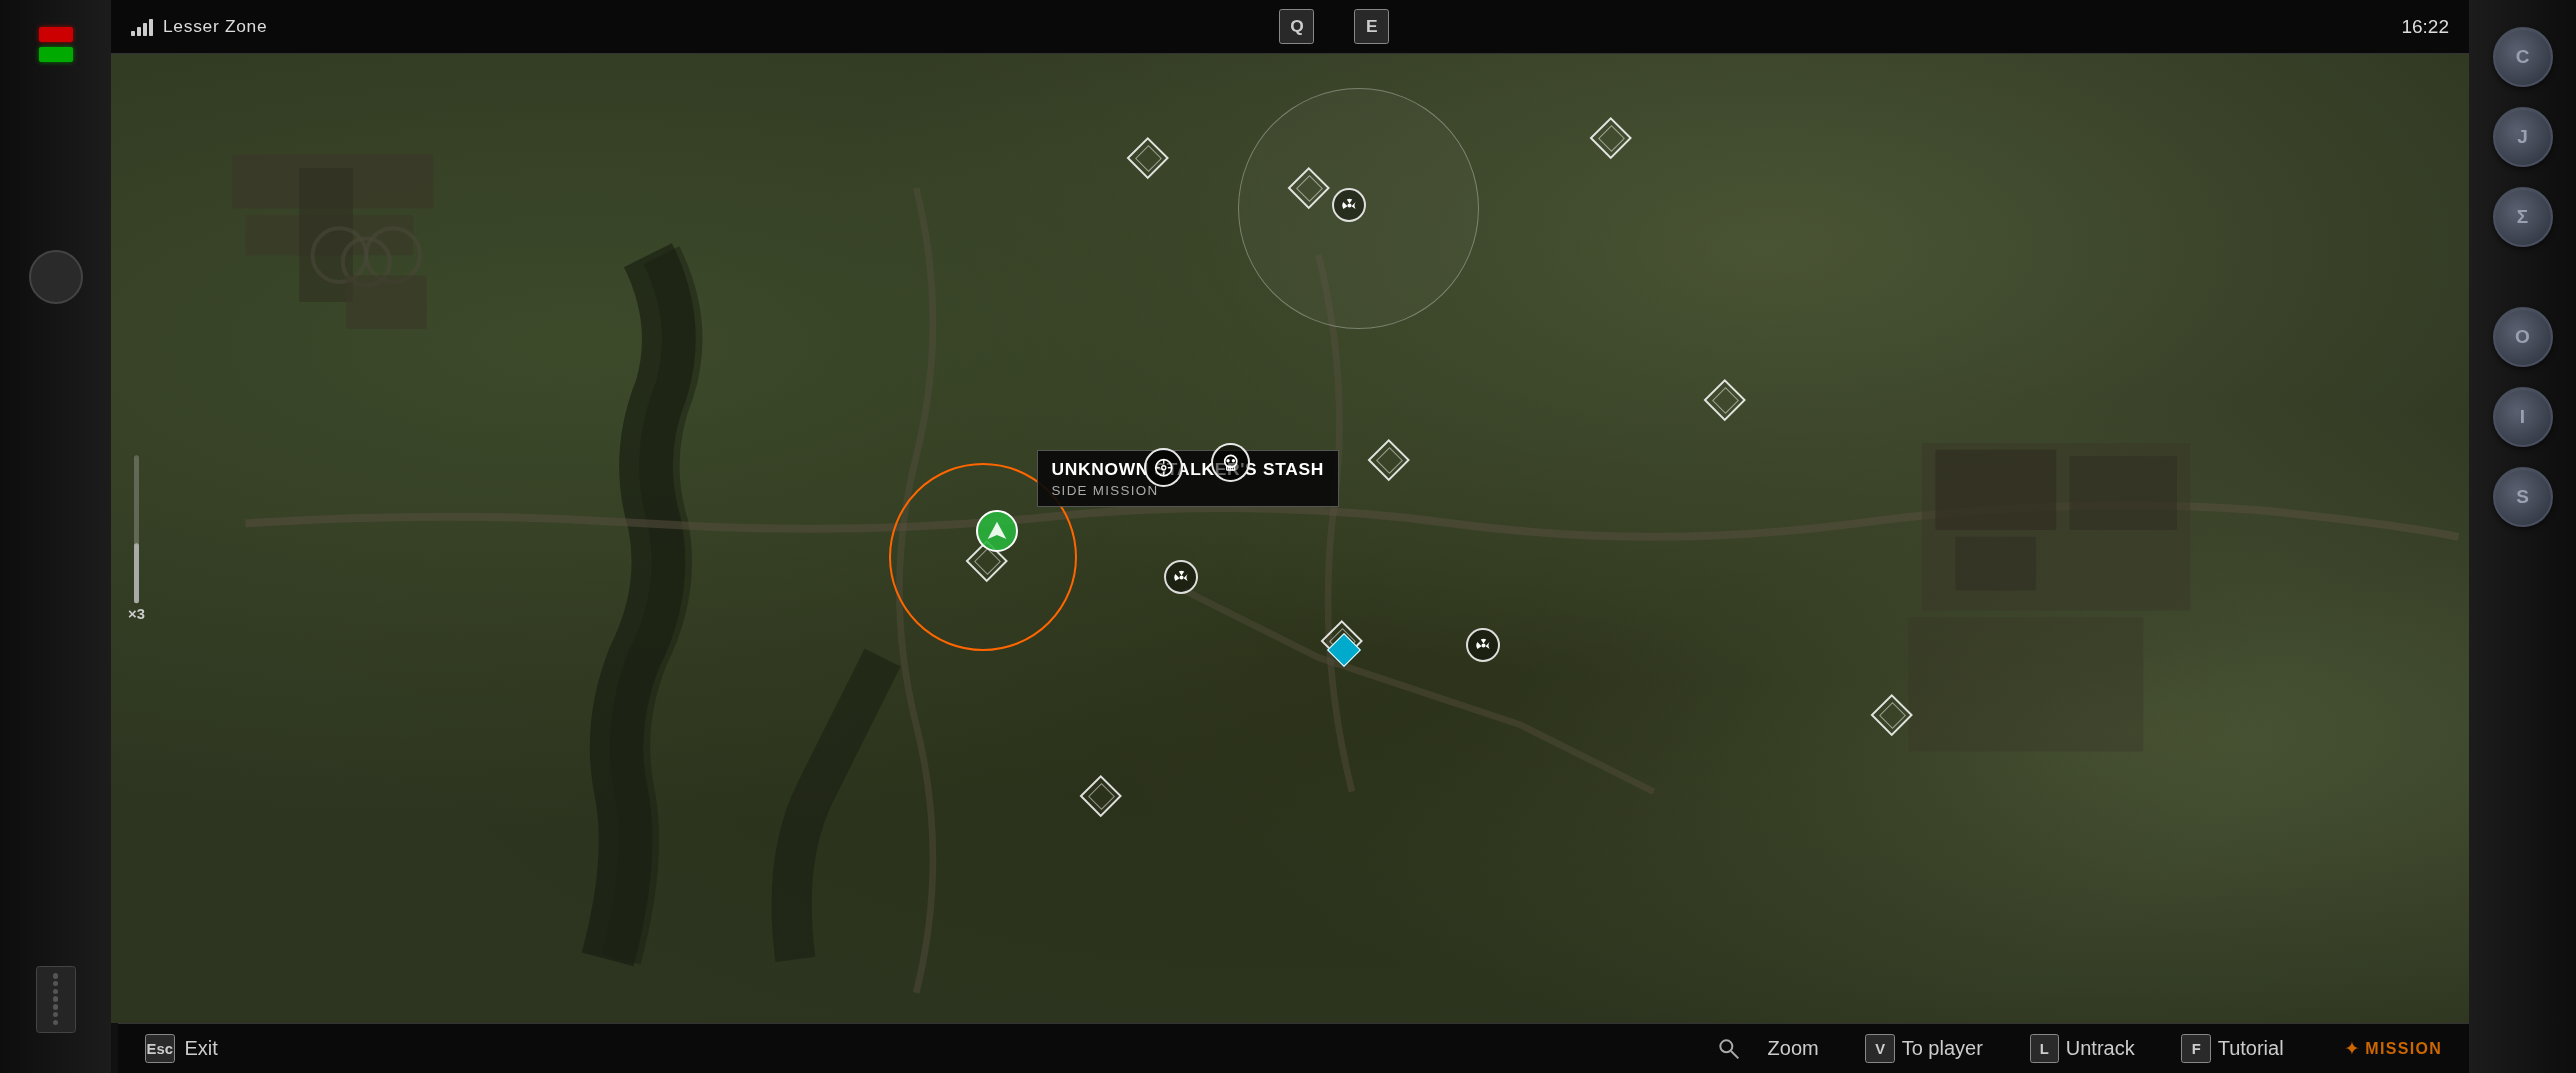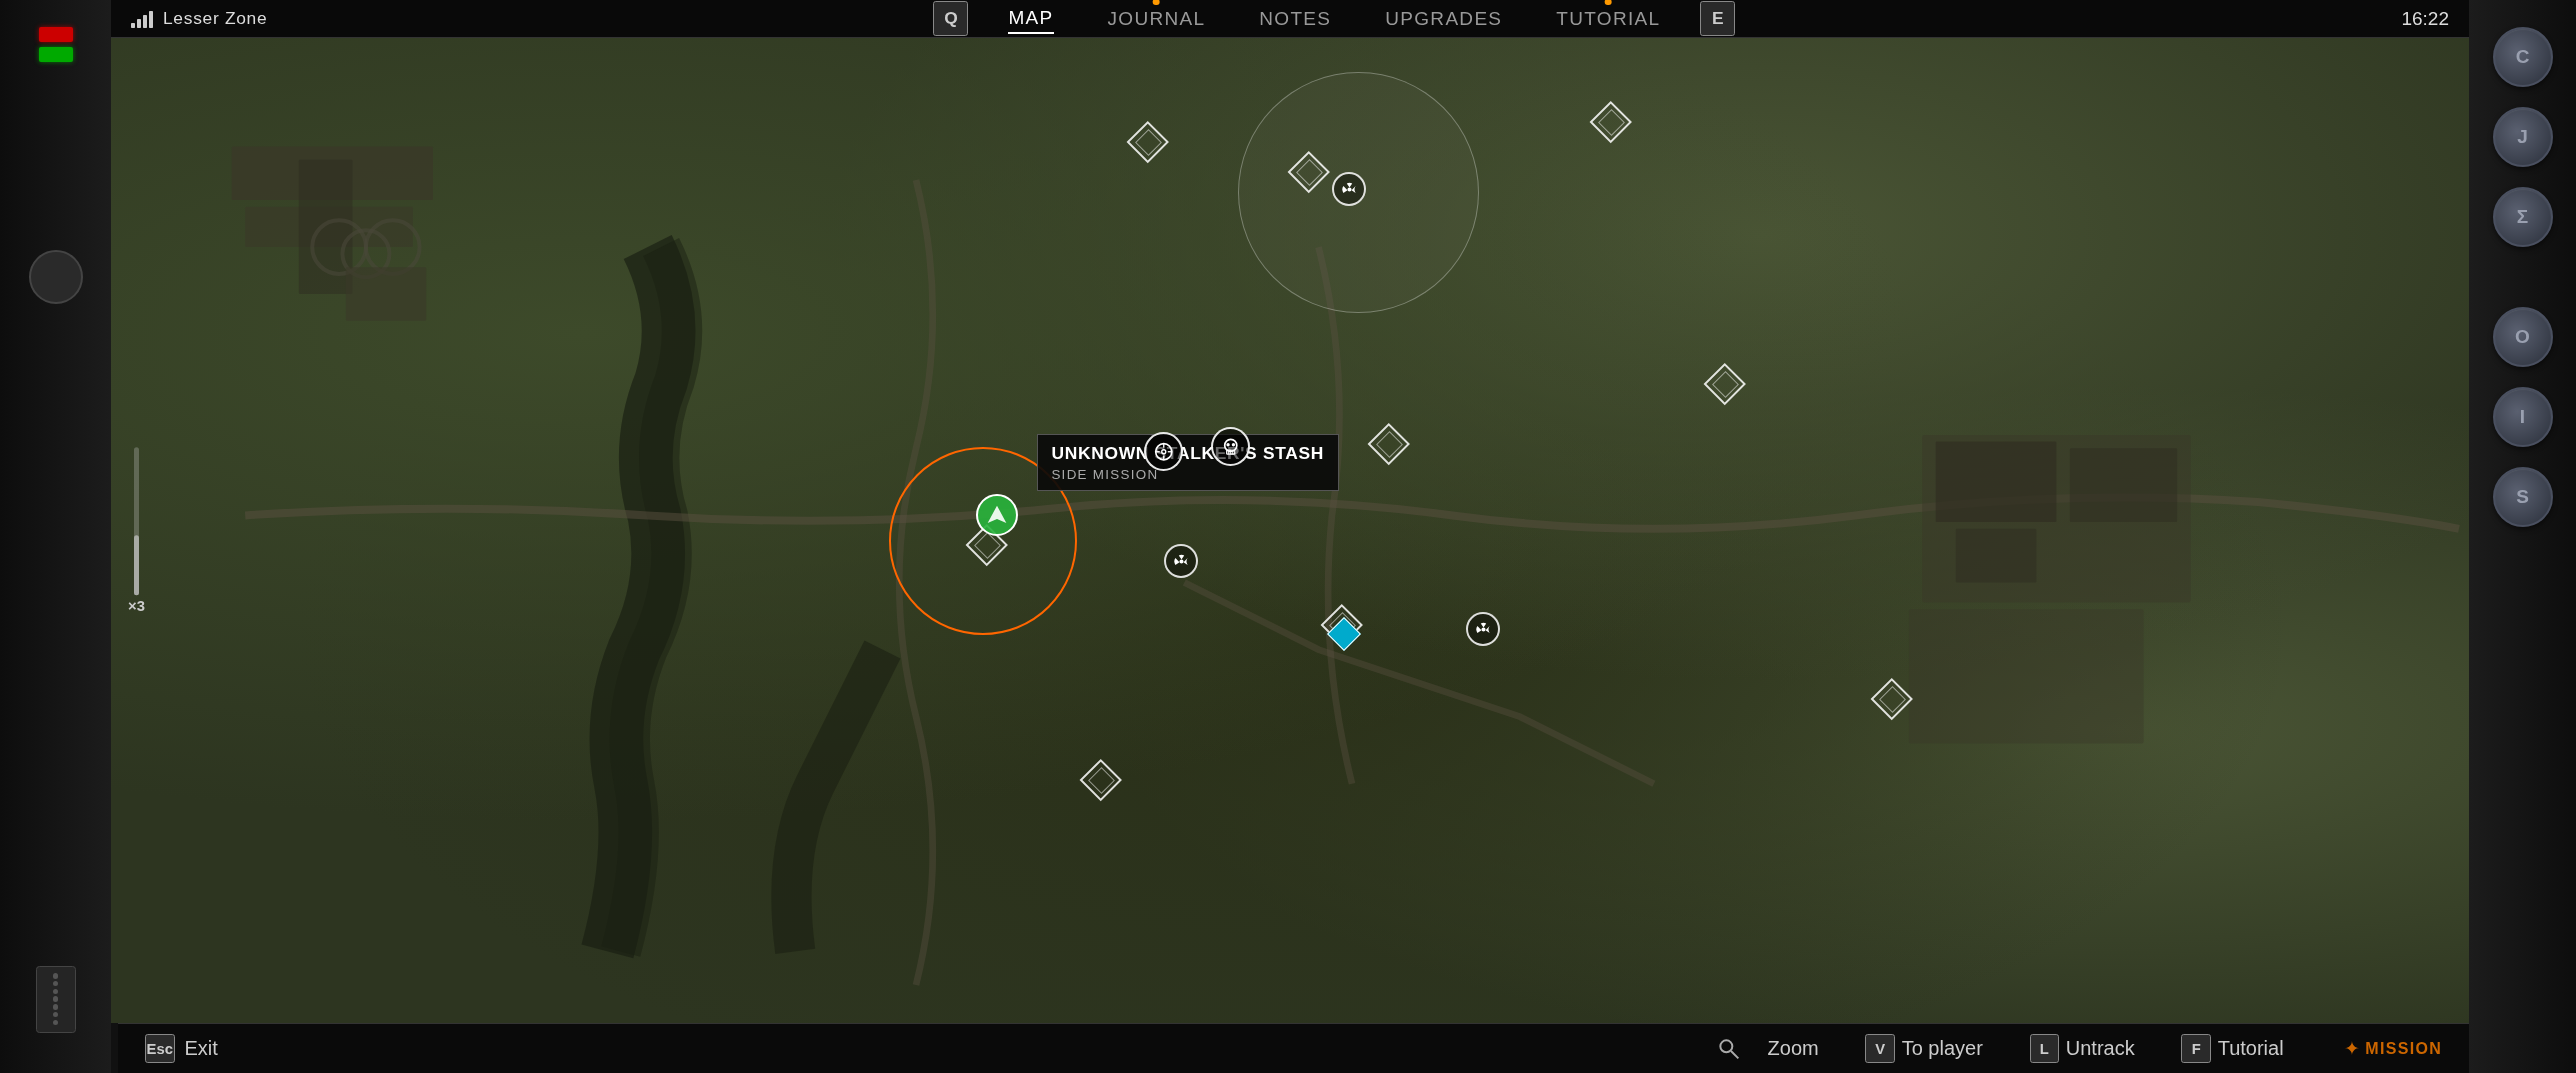--- a/index.html
+++ b/index.html
@@ -81,21 +81,21 @@
     .main-content {
       flex: 1;
       display: flex;
       flex-direction: column;
       height: 100%;
       background: #111;
     }
 
     
     .top-bar {
-      height: 38px;
+      height: 54px;
       background: rgba(10,10,10,0.95);
       display: flex;
       align-items: center;
       justify-content: space-between;
       padding: 0 20px;
       border-bottom: 0.7px solid #333;
     }
     .top-bar-left {
       display: flex;
       align-items: center;
@@ -403,33 +403,20 @@
         <div class="signal-bar" style="height:5.4px;"></div>
         <div class="signal-bar" style="height:8.7px;"></div>
         <div class="signal-bar" style="height:12.7px;"></div>
         <div class="signal-bar" style="height:17.4px;"></div>
       </div>
       <span class="zone-name">Lesser Zone</span>
     </div>
 
     <div class="top-bar-center">
       <div class="nav-key-btn">Q</div>
-      <div class="nav-tabs">
-        <div class="nav-tab" style="color:#fff; border-bottom: 2px solid #fff; padding-bottom:3.4px;">Map</div>
-        <div class="nav-tab" style="position:relative;">
-          <div class="nav-tab-dot"></div>
-          <span>Journal</span>
-        </div>
-        <div class="nav-tab">Notes</div>
-        <div class="nav-tab">Upgrades</div>
-        <div class="nav-tab" style="position:relative;">
-          <div class="nav-tab-dot" style="background:#ff9900;"></div>
-          <span>Tutorial</span>
-        </div>
-      </div>
       <div class="nav-key-btn">E</div>
     </div>
 
     <div class="top-bar-right">16:22</div>
   </div>
 
   <div class="map-container">
 
     <div class="map-bg">
 

